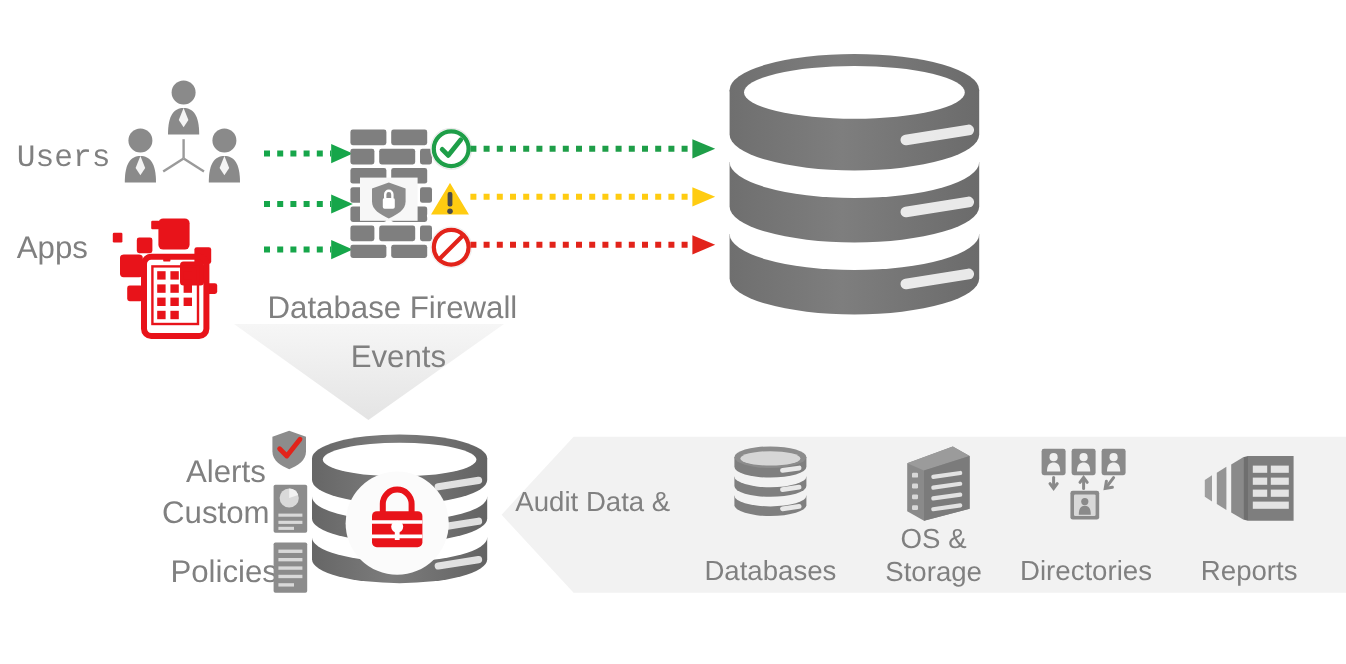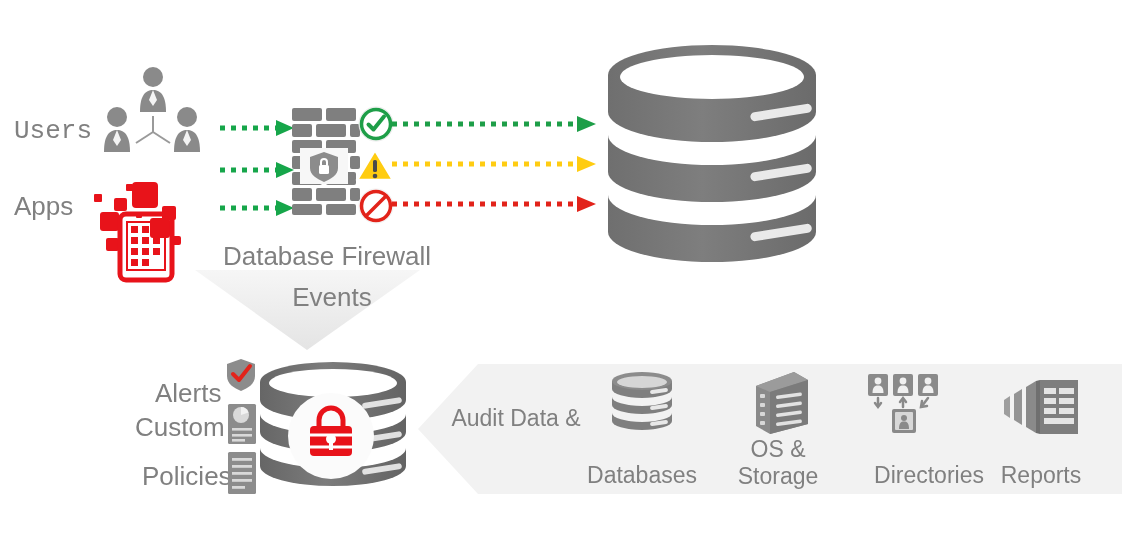--- a/index.html
+++ b/index.html
@@ -208,21 +208,21 @@
     </g>
   </svg>
 
   <div class="lbl ctr" style="left:327px; top:242px;">Database Firewall</div>
   <div class="lbl ctr" style="left:332px; top:283px;">Events</div>
 
   <svg class="abs" style="left:418px; top:364px;" width="704" height="130">
     <polygon points="60,0 704,0 704,130 60,130 0,65" fill="#f2f2f2"></polygon>
   </svg>
 
-  <div class="lbl small ctr" style="left:494px; top:406px;margin-left:22px;">Audit Data &amp;</div>
+  <div class="lbl small ctr" style="left:494px; top:406px;">Audit Data &amp;</div>
 
   <svg class="abs" style="left:610px; top:377px;" width="64" height="56">
     <g>
       <path d="M2 36 V44 a30 9 0 0 0 60 0 V36 Z" fill="#7f7f7f"></path>
       <ellipse cx="32" cy="36" rx="30" ry="9" fill="#f2f2f2"></ellipse>
       <path d="M2 20 V28 a30 9 0 0 0 60 0 V20 Z" fill="#7f7f7f"></path>
       <ellipse cx="32" cy="20" rx="30" ry="9" fill="#f2f2f2"></ellipse>
       <path d="M2 4 V12 a30 9 0 0 0 60 0 V4 Z" fill="#7f7f7f"></path>
       <ellipse cx="32" cy="4" rx="30" ry="9" fill="#8c8c8c"></ellipse>
       <ellipse cx="32" cy="5" rx="25" ry="6" fill="#d6d6d6"></ellipse>
@@ -282,21 +282,21 @@
         <path d="M62 24 L56 32"></path>
           <path d="M56 27 L55 33 L61 32"></path>
       </g>
 
       <rect x="26" y="35" width="24" height="24" rx="2" fill="#8a8a8a"></rect>
       <rect x="29" y="38" width="18" height="18" rx="1" fill="#d8d8d8"></rect>
       <circle cx="38" cy="44" r="3" fill="#8a8a8a"></circle>
       <path d="M33 55 C33 49 35 47.5 38 47.5 C41 47.5 43 49 43 55 Z" fill="#8a8a8a"></path>
     </g>
   </svg>
-  <div class="lbl small ctr" style="left:905px; top:463px;margin-left:24px;">Directories</div>
+  <div class="lbl small ctr" style="left:905px; top:463px;">Directories</div>
 
   <svg class="abs" style="left:1000px; top:378px;" width="82" height="58">
     <g>
       <polygon points="4,22  10,18 10,40 4,36" fill="#9e9e9e"></polygon>
       <polygon points="14,16 22,11 22,47 14,42" fill="#949494"></polygon>
       <polygon points="26,9  36,3  36,55 26,49" fill="#8a8a8a"></polygon>
       <polygon points="40,2  78,2  78,56 40,56" fill="#7e7e7e"></polygon>
       <polygon points="36,3  40,2  40,56 36,55" fill="#6f6f6f"></polygon>
       <g fill="#e4e4e4">
         <rect x="44" y="10" width="12" height="6"></rect>

